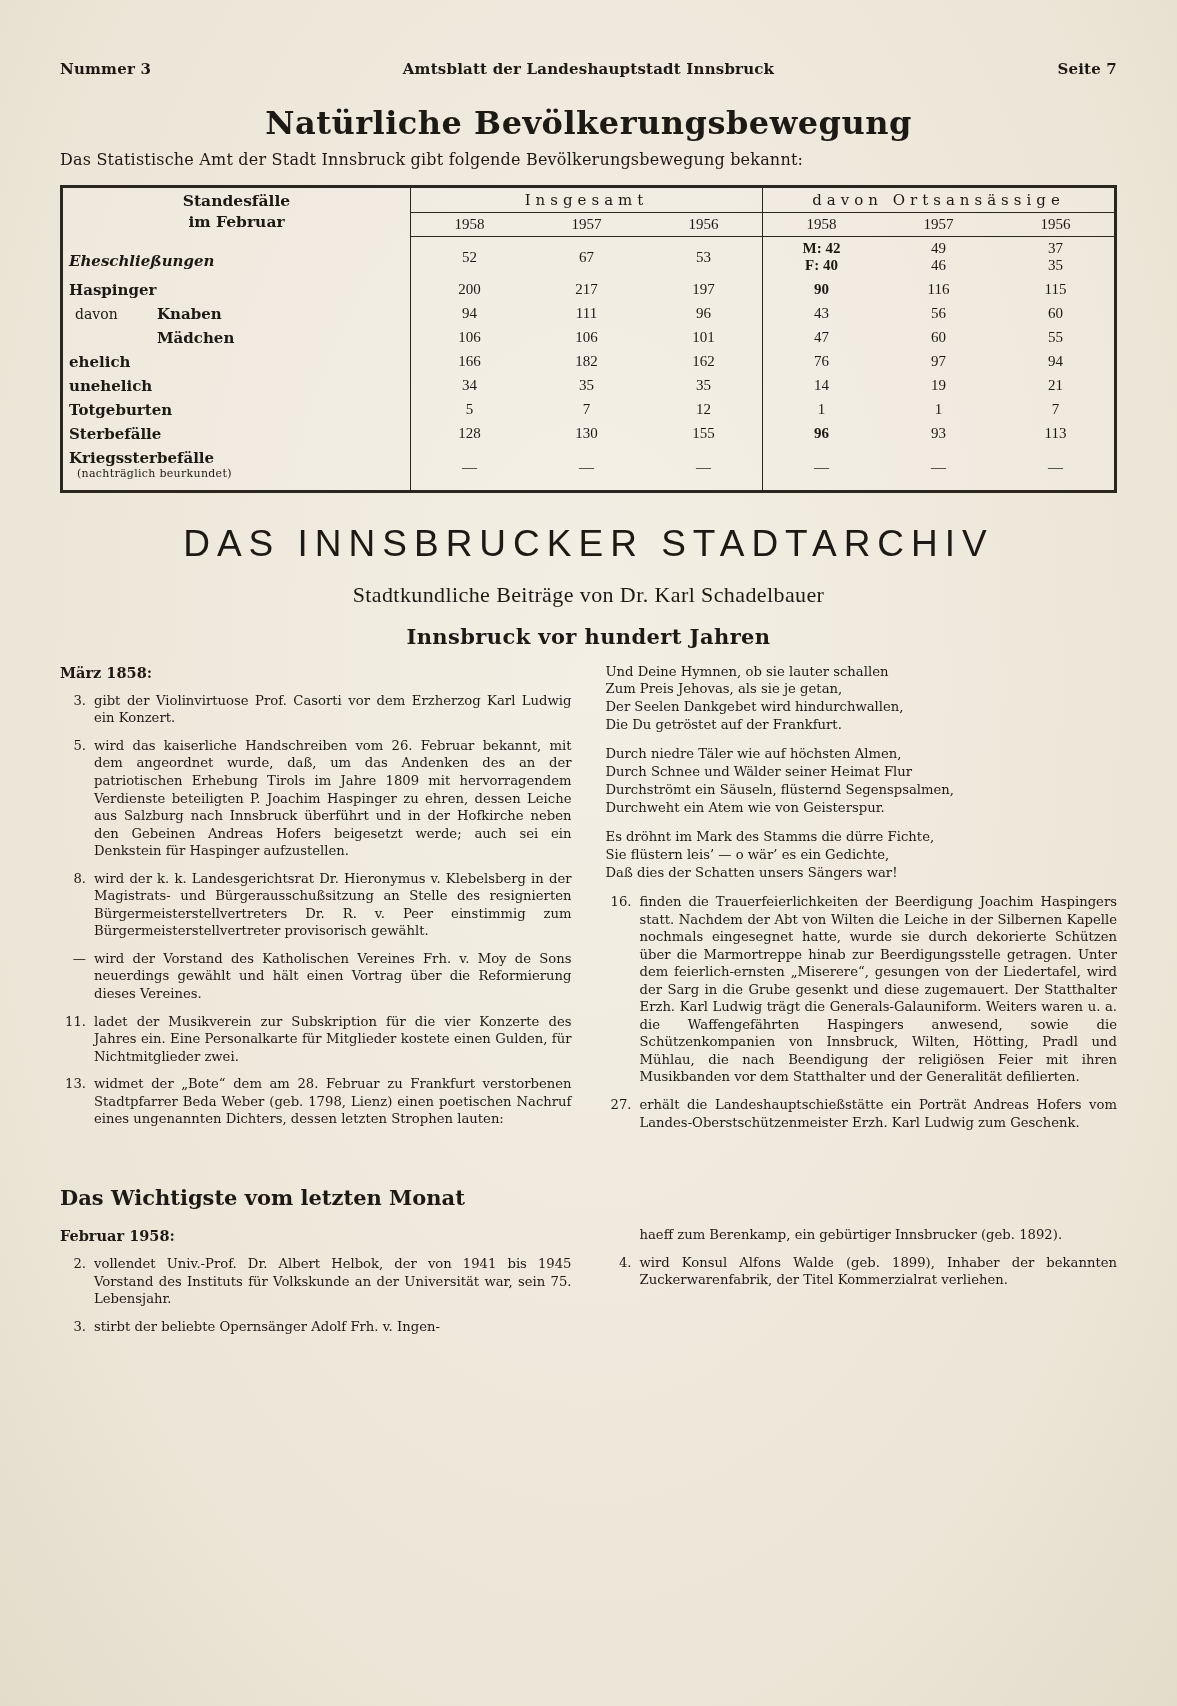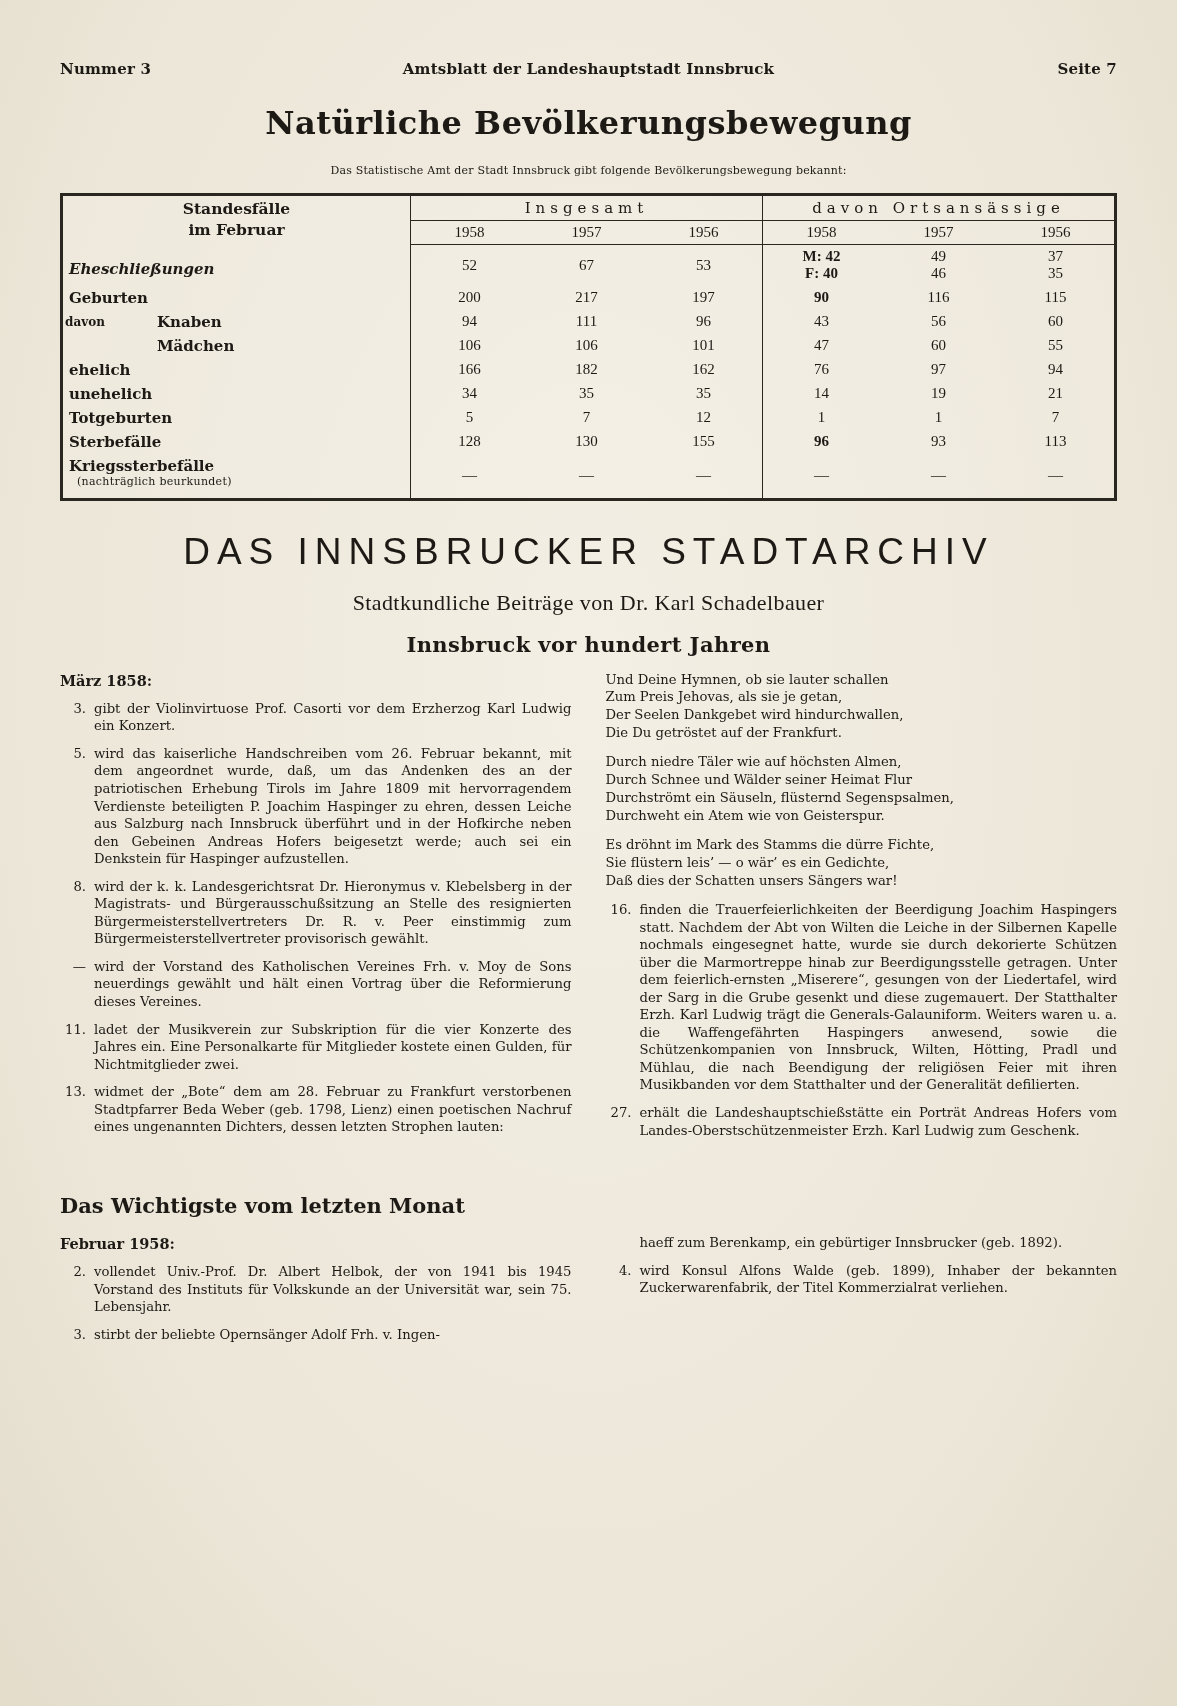--- a/index.html
+++ b/index.html
@@ -46,24 +46,23 @@
   
   .headline {
     text-align: center;
     font-family: "DejaVu Serif", serif;
     font-weight: bold;
     font-size: 32px;
     letter-spacing: 0.5px;
     margin-top: 22px;
   }
   .subhead {
-    text-align: center;
-    font-family: "DejaVu Serif", serif;
-    font-size: 11px;
-    margin-top: 22px;
+    font-family: "DejaVu Serif", serif;
+    font-size: 16px;
+    margin-top: 8px;
     margin-bottom: 16px;
     letter-spacing: 0.2px;
   }
 
   
   .stat-wrap {
     border: 3px solid #2a2620;
     padding: 0;
     background: rgba(255,255,255,0.12);
   }
@@ -119,25 +118,25 @@
     line-height: 1.35;
     padding: 12px 6px;
     margin-left: 48px;
   }
   .davon-cell {
     position: relative;
     padding-left: 18px;
   }
   .davon-brace {
     position: absolute;
-    left: 2px;
+    left: 12px;
     top: 50%;
     transform: translateY(-50%);
-    font-size: 12px;
-    font-weight: bold;
+    font-size: 14px;
+    font-weight: normal;
   }
   .sub-indent { padding-left: 88px; font-weight: bold; font-size: 15px; }
   .mf { line-height: 1.15; }
 
   
   .archive-title {
     text-align: center;
     font-family: "Liberation Sans", sans-serif;
     font-size: 37px;
     letter-spacing: 7px;
@@ -243,21 +242,21 @@
             <td class="rowlabel vline-r" style="padding-top:10px;font-style:italic;">Eheschließungen</td>
             <td class="num">52</td>
             <td class="num">67</td>
             <td class="num vline-r">53</td>
             <td class="num bold mf">M: 42<br>F: 40</td>
             <td class="num mf">49<br>46</td>
             <td class="num mf">37<br>35</td>
           </tr>
 
           <tr>
-            <td class="rowlabel vline-r">Geburten</td>
+            <td class="rowlabel vline-r">Haspinger</td>
             <td class="num">200</td>
             <td class="num">217</td>
             <td class="num vline-r">197</td>
             <td class="num bold">90</td>
             <td class="num">116</td>
             <td class="num">115</td>
           </tr>
 
           <tr>
             <td class="vline-r davon-cell">

